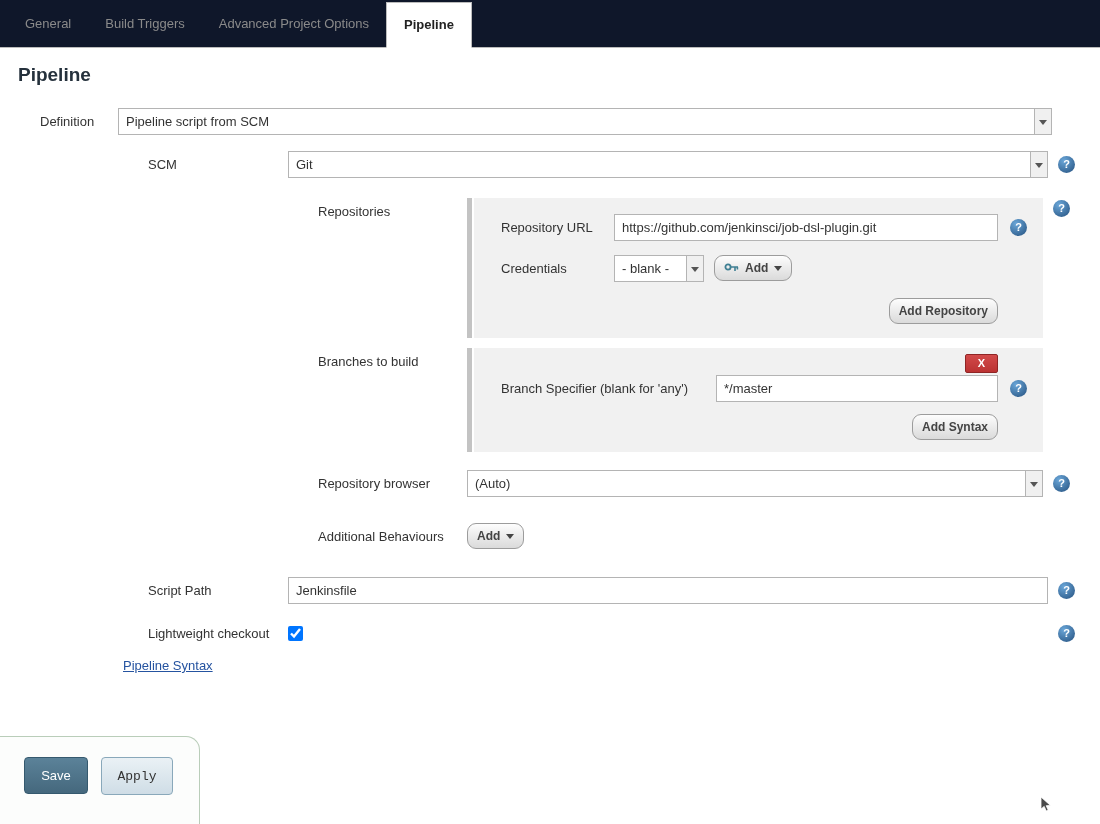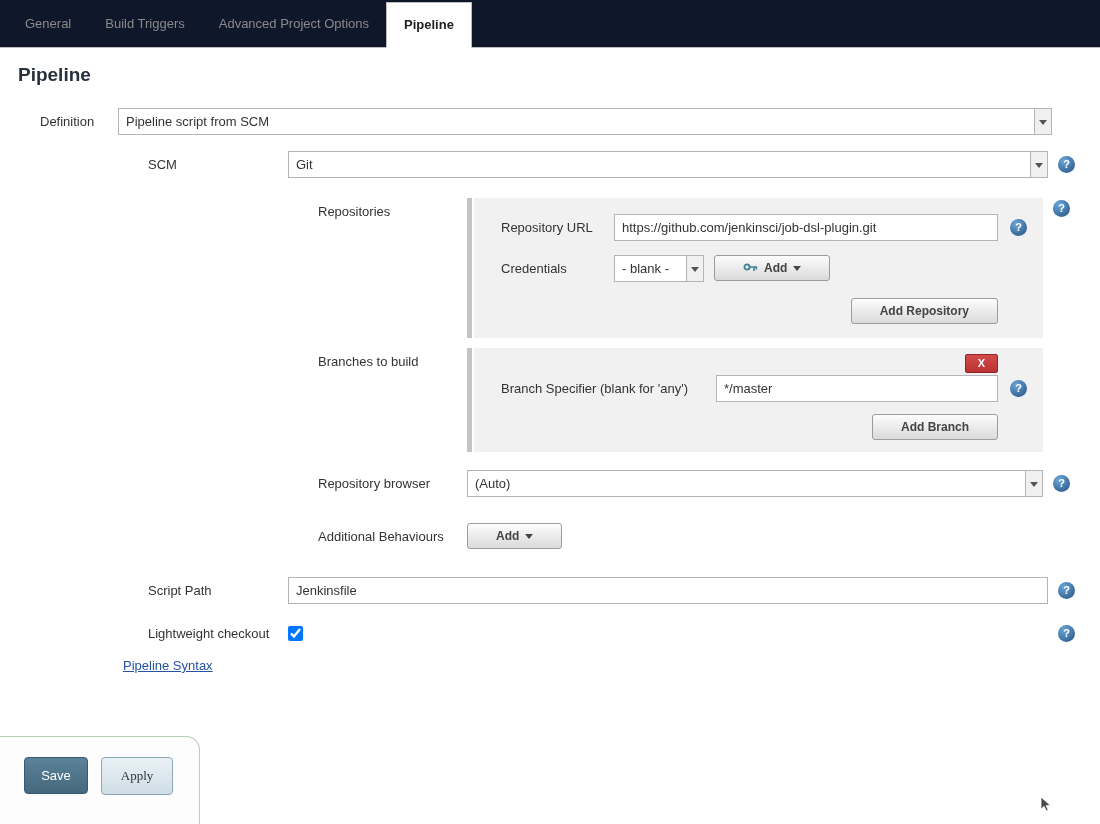--- a/index.html
+++ b/index.html
@@ -140,24 +140,24 @@
   .inner-row > .label { padding-top: 6px; flex: none; }
   .lab-113 { width: 113px; }
   .lab-215 { width: 215px; }
   .btn-row { display: flex; justify-content: flex-end; margin-right: 29px; }
 
   
   .btn {
     display: inline-flex;
     align-items: center;
     height: 26px;
-    padding: 0 28px;
+    padding: 0 9px;
     background: linear-gradient(#fdfdfd, #dadada);
     border: 1px solid #9c9c9c;
-    border-radius: 3px;
+    border-radius: 9px;
     font-family: "Liberation Sans", sans-serif;
     font-weight: bold;
     font-size: 12px;
     color: #444;
     cursor: pointer;
     white-space: nowrap;
   }
   .caret {
     display: inline-block;
     margin-left: 6px;
@@ -208,21 +208,21 @@
     font-family: "Liberation Sans", sans-serif;
     font-size: 13px;
     cursor: pointer;
   }
   .apply-btn {
     width: 72px; height: 38px;
     background: linear-gradient(#eaf1f5, #cfdde6);
     border: 1px solid #89a8ba;
     border-radius: 4px;
     color: #333;
-    font-family: Liberation Serif, serif;
+    font-family: Liberation Mono, monospace;
     font-size: 13px;
     cursor: pointer;
   }
 
   .cursor-glyph { position: absolute; left: 1040px; top: 797px; }
 
   .mb10 { margin-bottom: 10px; }
   .mb18 { margin-bottom: 18px; }
   .mb26 { margin-bottom: 26px; }
   .mb28 { margin-bottom: 28px; }
@@ -302,21 +302,21 @@
     <div class="chunk-inner tight">
       <div class="btn-row">
         <button class="delete-x">X</button>
       </div>
       <div class="inner-row" style="margin-top:2px;">
         <div class="label lab-215">Branch Specifier (blank for 'any')</div>
         <input class="text-input" style="width: 290px;" value="*/master">
         <div class="help" style="margin-left:12px;">?</div>
       </div>
       <div class="btn-row mt12">
-        <button class="btn">Add Branch</button>
+        <button class="btn">Add Syntax</button>
       </div>
     </div>
   </div>
   <div class="help-spacer"></div>
 </div>
 
 <div class="row l3 mb26">
   <div class="label">Repository browser</div>
   <div class="select grow">
     <span class="select-value">(Auto)</span>

